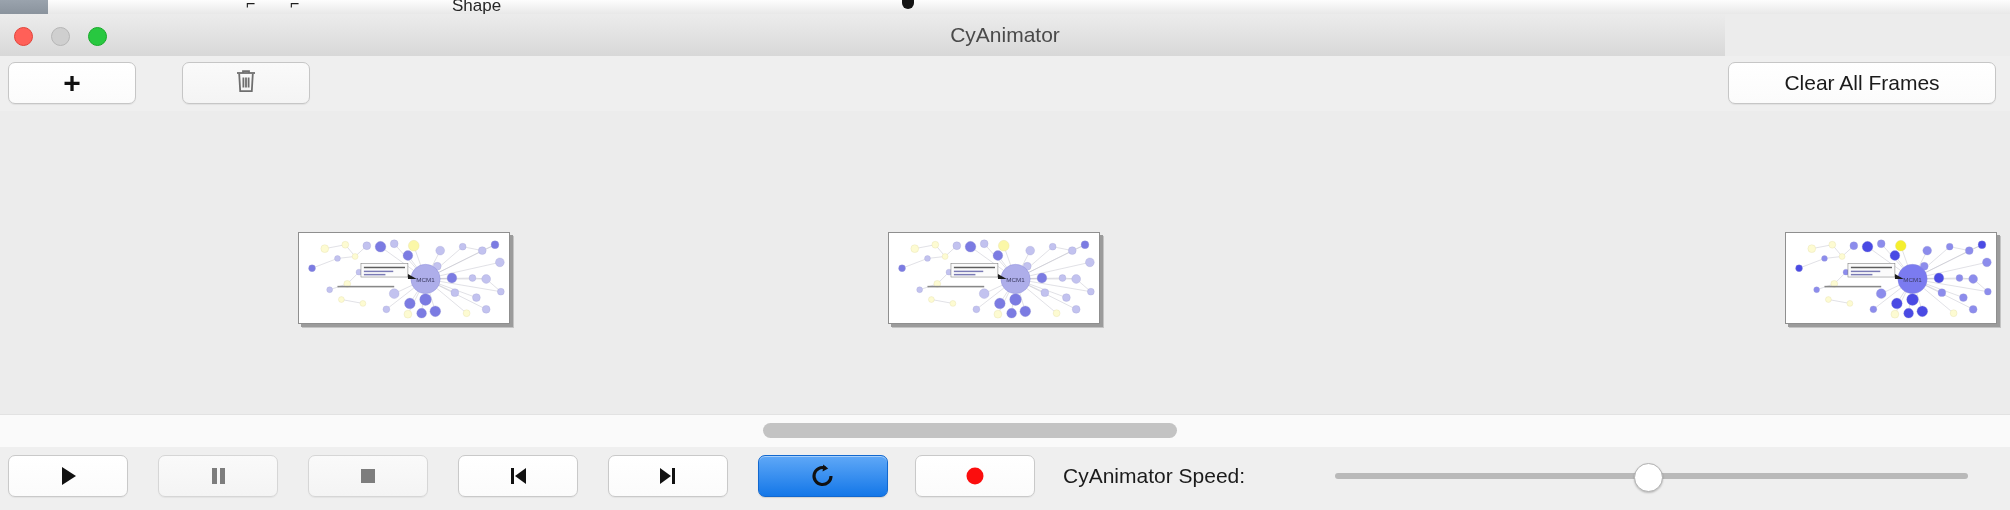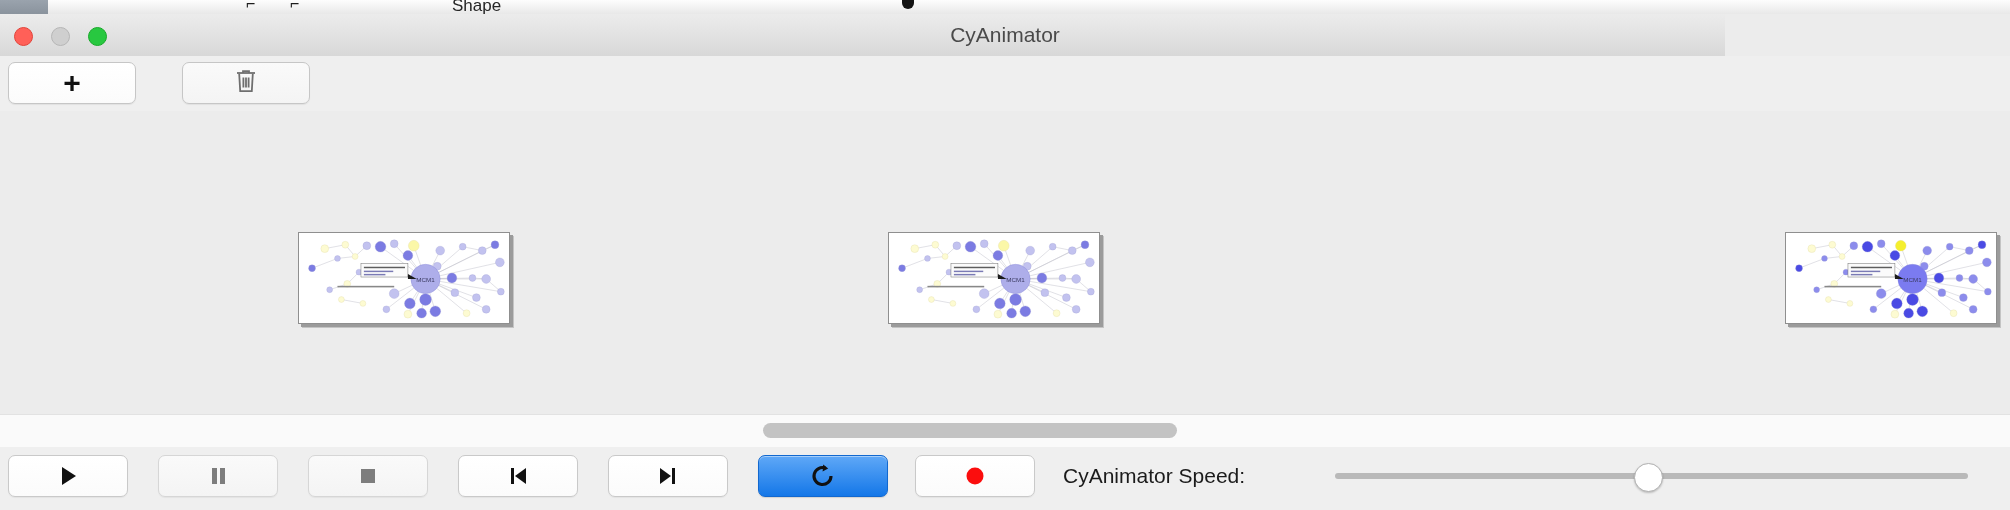--- a/index.html
+++ b/index.html
@@ -118,20 +118,23 @@
     </div>
     <div class="tbtn flat" style="left:182px;top:6px;width:128px;height:42px;">
       <span>
         <svg class="trash-ic" viewBox="0 0 22 26" fill="none" stroke="#6f6f6f" stroke-width="1.8">
           <path d="M2 5h18"></path>
           <path d="M8 5V3.2h6V5"></path>
           <path d="M4.2 5.8l1 17.4h11.6l1-17.4"></path>
           <path d="M8.4 9.5v10M11 9.5v10M13.6 9.5v10"></path>
         </svg>
       </span>
+    </div>
+    <div class="tbtn clear-btn">
+      <span>Clear All Frames</span>
     </div>
   </div>
 
   <div class="timeline">
     <div id="frames-host">
         <div class="frame" style="left: 298px;">
           <div class="thumb" style="width: 212px; height: 92px;">
             <svg width="210" height="90" viewBox="0 0 212 92" style="background: rgb(255, 255, 255);">
               <line x1="128" y1="47" x2="82" y2="14" stroke="#b9b9c6" stroke-width="0.45"></line>
               <line x1="128" y1="47" x2="96" y2="11" stroke="#b9b9c6" stroke-width="0.45"></line>

